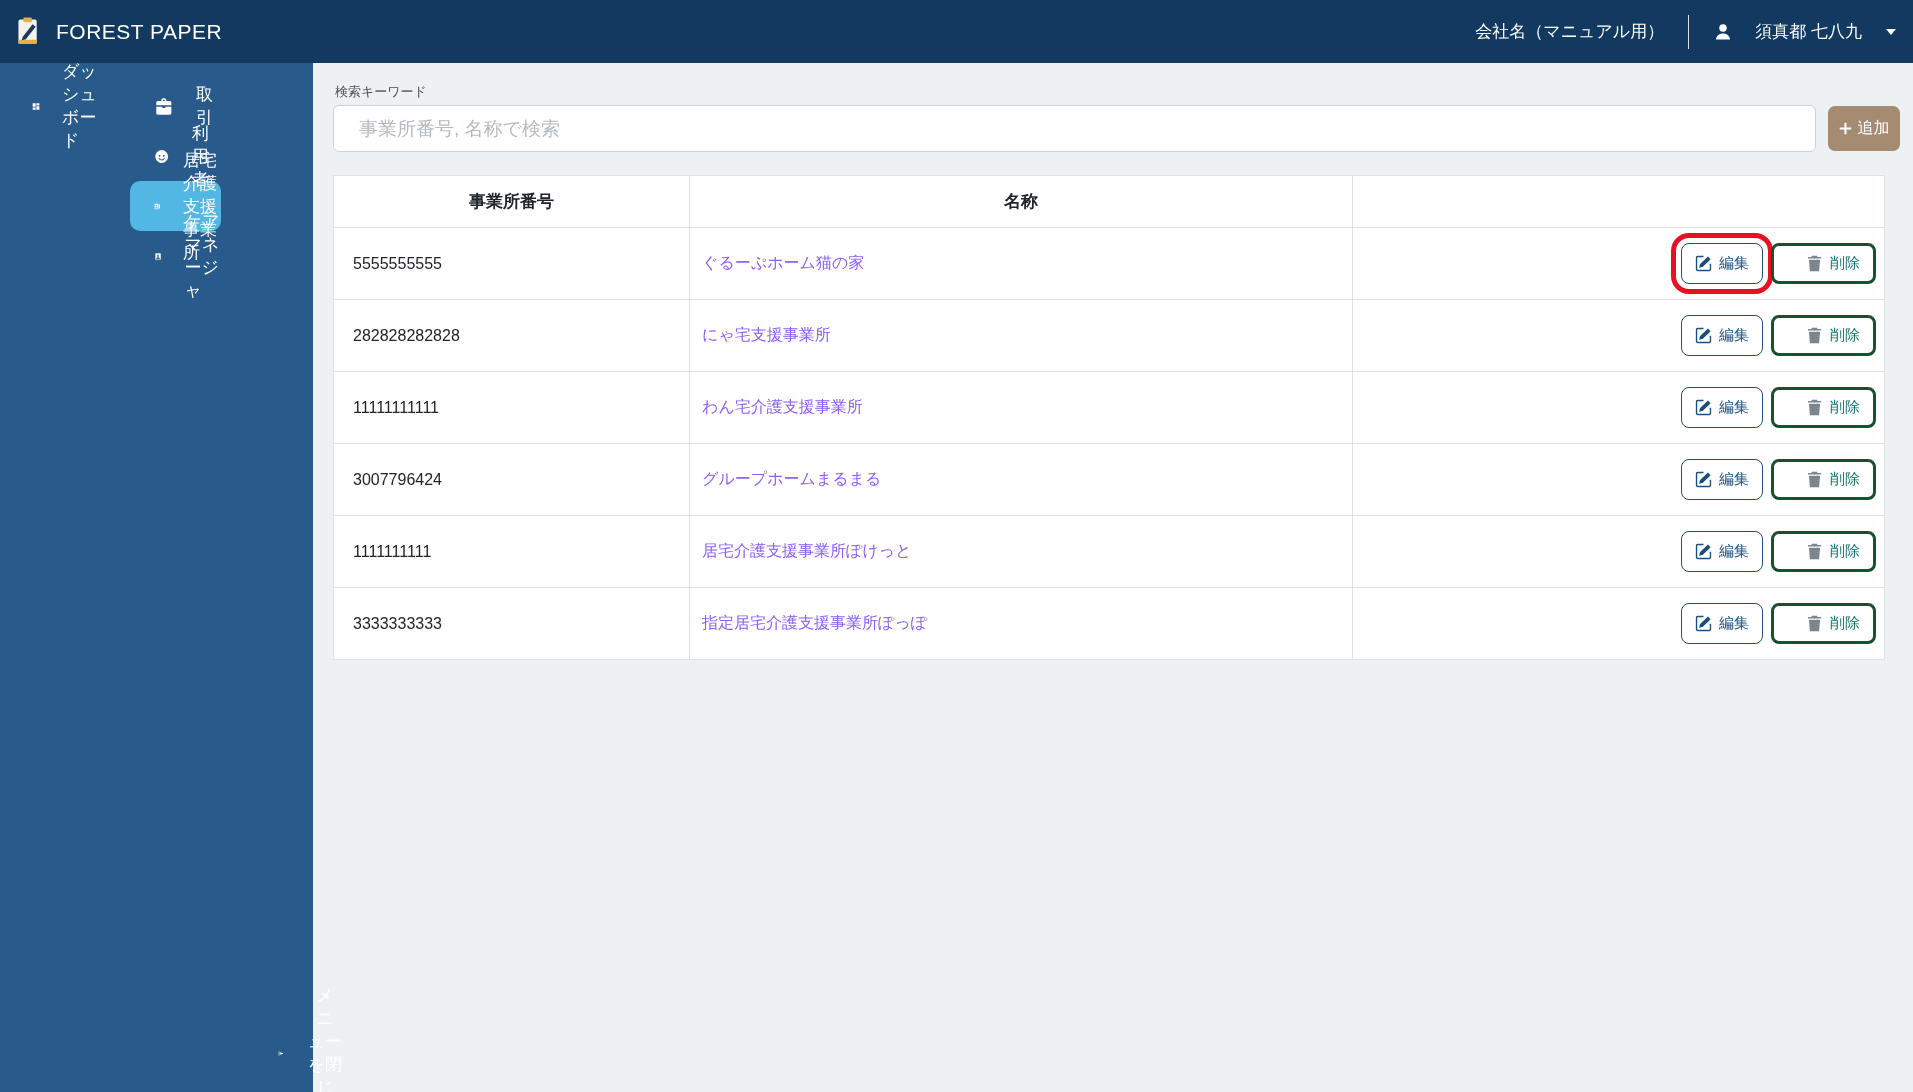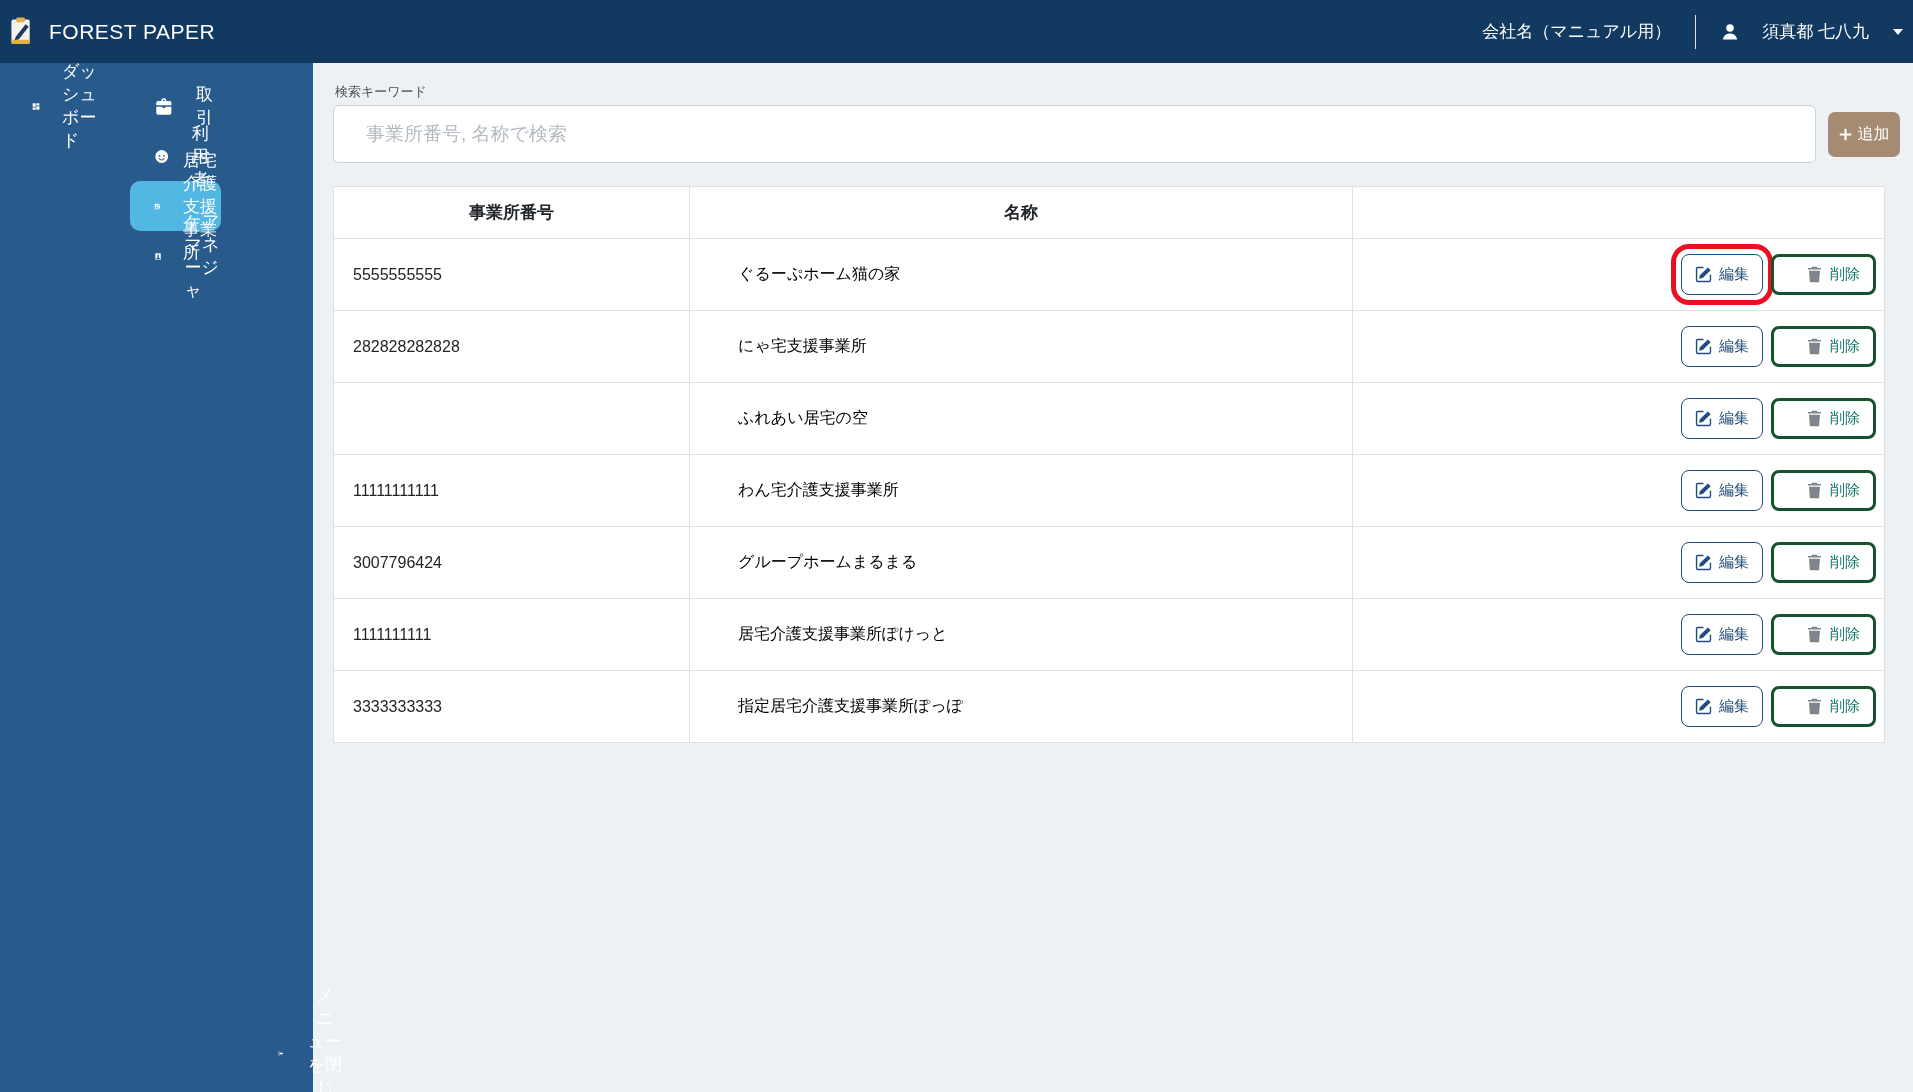--- a/index.html
+++ b/index.html
@@ -1,21 +1,21 @@
 <!DOCTYPE html>
 <html><head>
 <meta charset="utf-8">
 <style>
   * { margin:0; padding:0; box-sizing:border-box; }
   html,body { width:1913px; height:1092px; overflow:hidden;
     font-family:"Liberation Sans","DejaVu Sans",sans-serif; background:#eef1f4; }
 
   
   .app-header { height:63px; background:#123a61; color:#fff;
-    display:flex; align-items:center; padding:0 10px; }
+    display:flex; align-items:center; padding:0 17px; }
   .brand { display:flex; align-items:center; gap:14px; cursor:pointer; }
   .brand-title { font-size:21px; font-weight:500; letter-spacing:.5px; }
   .header-right { margin-left:auto; display:flex; align-items:center; gap:24px; }
   .company-name { font-size:17px; }
   .vdiv { width:1px; height:34px; background:rgba(255,255,255,.85); }
   .user-menu { display:flex; align-items:center; gap:22px; cursor:pointer; font-size:17px; }
   .caret { width:0; height:0; border-left:5px solid transparent;
     border-right:5px solid transparent; border-top:6px solid #fff; margin-left:2px; }
 
   
@@ -35,21 +35,21 @@
   .nav-close { margin-top:auto; margin-bottom:14px; background:none; border:none;
     color:#fff; display:flex; align-items:center; gap:24px; height:50px;
     padding-left:33px; font-size:17px; cursor:pointer;
     font-family:"Liberation Sans","DejaVu Sans",sans-serif; }
   .nav-close .nav-icon { width:23px; height:23px; }
 
   
   .main { flex:1; padding:20px 13px 0 20px; }
   .search-label { font-size:13px; color:#495057; margin:0 0 4px 2px; }
   .search-row { display:flex; gap:12px; align-items:stretch; }
-  .search-input { flex:1; height:58px; font-size:19px; padding:0 32px;
+  .search-input { flex:1; height:47px; font-size:19px; padding:0 25px;
     border:1px solid #cbd2d9; border-radius:6px; color:#212529; outline:none;
     font-family:"Liberation Sans","DejaVu Sans",sans-serif; }
   .search-input::placeholder { color:#b3bac1; }
   .add-btn { width:72px; height:45px; align-self:center; background:#a68b73; color:#fff;
     border:none; border-radius:7px; font-size:16px; display:flex;
     align-items:center; justify-content:center; gap:6px; cursor:pointer;
     font-family:"Liberation Sans","DejaVu Sans",sans-serif; }
   .add-btn svg { width:13px; height:13px; }
 
   
@@ -57,21 +57,21 @@
     border-collapse:collapse; background:#fff; table-layout:fixed; }
   .offices-table th, .offices-table td { border:1px solid #dee2e6; }
   .offices-table th { height:52px; font-size:17px; font-weight:bold;
     text-align:center; color:#212529; }
   .offices-table td { height:72px; font-size:16px; color:#212529;
     vertical-align:middle; }
   .col-number { width:356px; }
   .col-name   { width:663px; }
   td.cell-number { padding-left:19px; }
   td.cell-name { padding-left:12px; }
-  .name-link { color:#000000; text-decoration:none; cursor:pointer;margin-left:36px; }
+  .name-link { color:#8b5cf6; text-decoration:none; cursor:pointer; }
   .actions { display:flex; justify-content:flex-end; gap:8px; padding-right:8px; }
   .btn { display:flex; align-items:center; gap:7px; height:41px; padding:0 13px;
     background:#fff; border-radius:8px; font-size:15px; cursor:pointer;
     font-family:"Liberation Sans","DejaVu Sans",sans-serif; }
   .btn svg { width:17px; height:17px; }
   .btn-edit { color:#1f4d7c; border:1px solid #1f4d7c; }
   .btn-del { color:#0f766e; border:3px solid #14532d;padding-left:32px; }
   .btn-del svg { color:#7d858c; }
   .btn-edit.annotated { outline:5px solid #e81123; outline-offset:5px; }
 </style>
@@ -263,48 +263,20 @@
               <path d="M5.7.8h4.6l.6 1.1h3.3v1.5H1.8V1.9h3.3L5.7.8z"></path>
               <path d="M2.8 4.5h10.4L12.3 15.2H3.7L2.8 4.5z"></path>
             </svg>
           </span>
           <span class="lbl">削除</span>
         </button>
       </div>
     </td>
   </tr>
 
-  <tr>
-    <td class="cell-number"></td>
-    <td class="cell-name">
-      <a class="name-link">ふれあい居宅の空</a>
-    </td>
-    <td>
-      <div class="actions">
-        <button class="btn btn-edit">
-          <span style="display:inline-flex;">
-            <svg viewBox="0 0 16 16" fill="currentColor" width="17" height="17">
-              <path d="M12.1 1.3l2.6 2.6L7.2 11.4 3.9 12.1l.7-3.3 7.5-7.5z"></path>
-              <path d="M13.9 8.2v5.3c0 .2-.2.4-.4.4h-11c-.2 0-.4-.2-.4-.4v-11c0-.2.2-.4.4-.4H8V.8H2.5C1.6.8.8 1.6.8 2.5v11c0 .9.8 1.7 1.7 1.7h11c.9 0 1.7-.8 1.7-1.7V8.2h-1.3z"></path>
-            </svg>
-          </span>
-          <span class="lbl">編集</span>
-        </button>
-        <button class="btn btn-del">
-          <span style="display:inline-flex;">
-            <svg viewBox="0 0 16 16" fill="currentColor" width="16" height="16">
-              <path d="M5.7.8h4.6l.6 1.1h3.3v1.5H1.8V1.9h3.3L5.7.8z"></path>
-              <path d="M2.8 4.5h10.4L12.3 15.2H3.7L2.8 4.5z"></path>
-            </svg>
-          </span>
-          <span class="lbl">削除</span>
-        </button>
-      </div>
-    </td>
-  </tr>
 
   <tr>
     <td class="cell-number">11111111111</td>
     <td class="cell-name">
       <a class="name-link">わん宅介護支援事業所</a>
     </td>
     <td>
       <div class="actions">
         <button class="btn btn-edit">
           <span style="display:inline-flex;">

